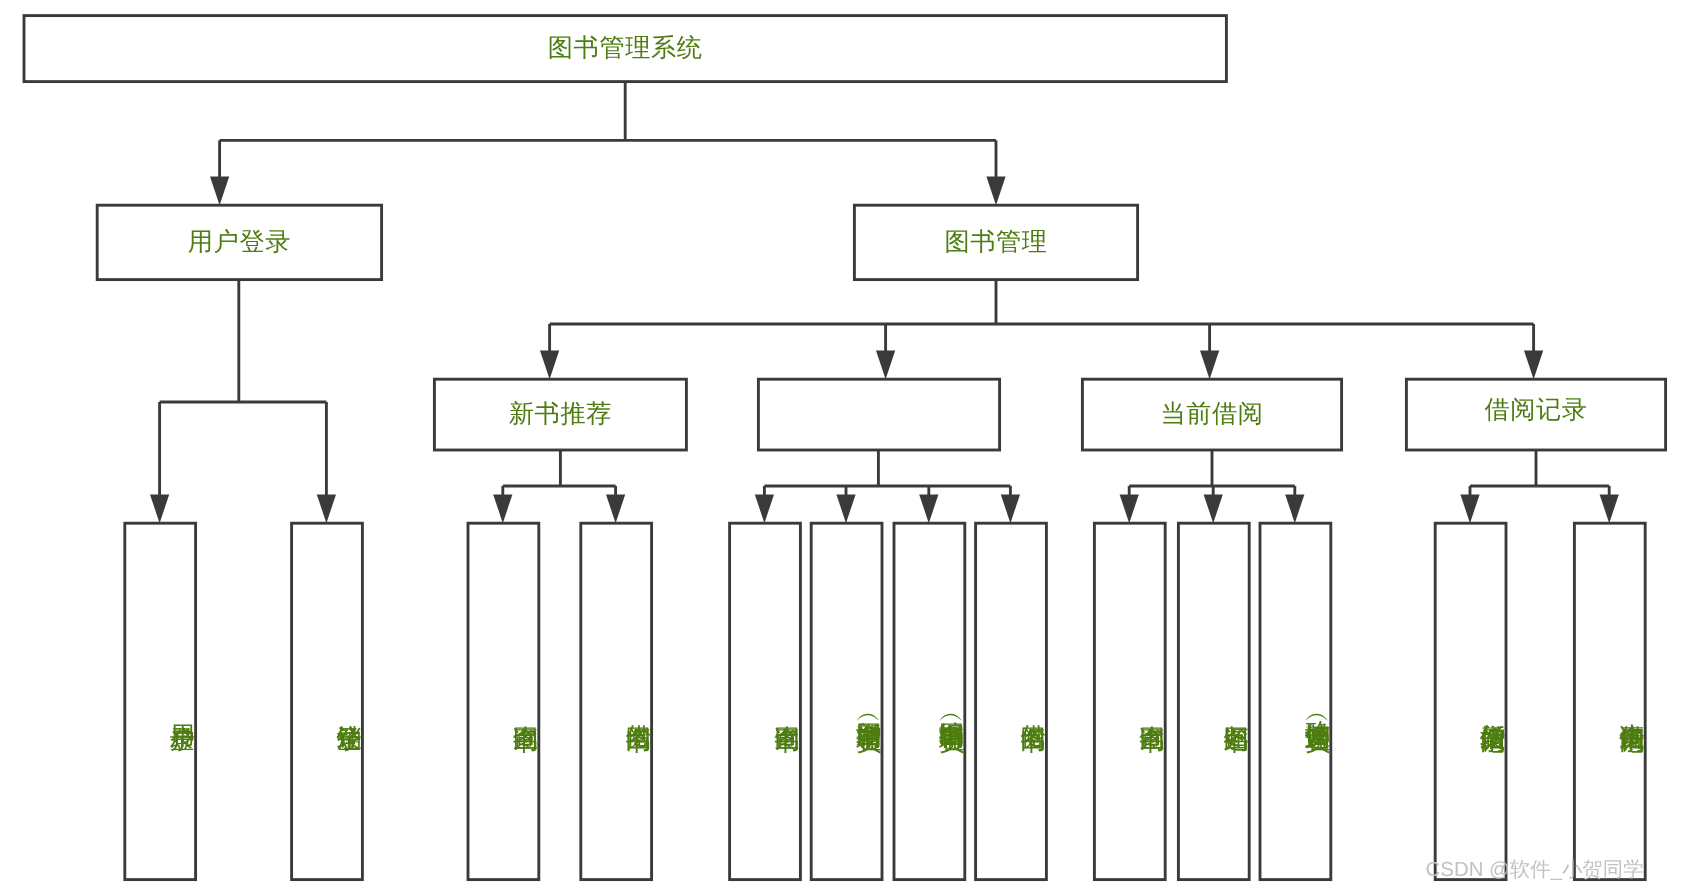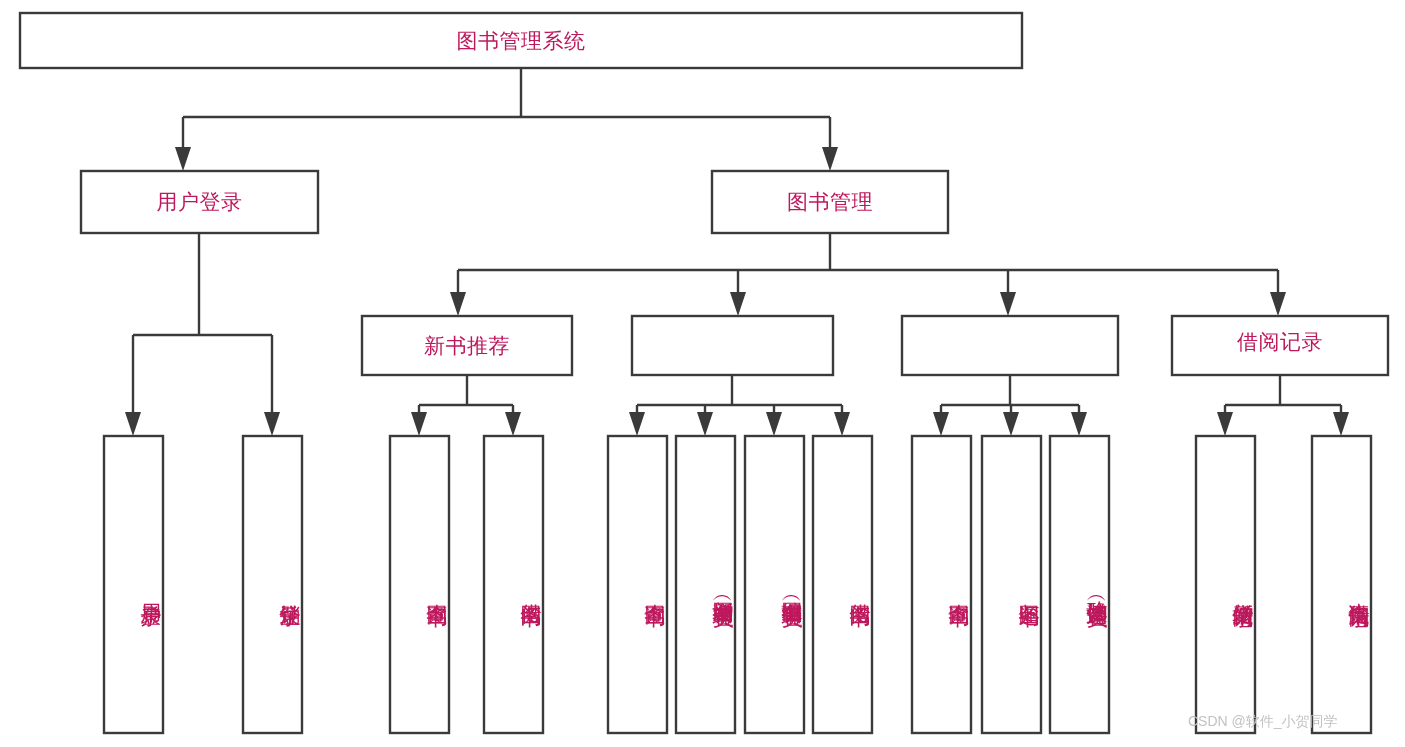--- a/index.html
+++ b/index.html
@@ -40,21 +40,21 @@
   }
   .arrow-head {
     fill: #3a3a3a;
     stroke: none;
   }
   .node-label {
     position: absolute;
     display: flex;
     align-items: center;
     justify-content: center;
-    color: #be185d;
+    color: #4d7c0f;
     font-family: "Liberation Sans", "DejaVu Sans", sans-serif;
     text-align: center;
     pointer-events: none;
     white-space: nowrap;
     letter-spacing: 0.5px;
   }
   .node-label.horizontal {
     font-size: 21px;
     line-height: 1.1;
   }
@@ -65,21 +65,21 @@
     line-height: 1.12;
     align-items: flex-start;
     justify-content: center;
     padding-top: 4px;
     letter-spacing: 1px;
   }
   .watermark {
     position: absolute;
     left: 1188px;
     top: 713px;
-    font-size: 14px;
+    font-size: 17px;
     color: #c2c2c2;
     font-family: "Liberation Sans", "DejaVu Sans", sans-serif;
     white-space: nowrap;
     pointer-events: none;
     text-align: right;
   }
 </style>
 </head>
 <body>
 
@@ -188,20 +188,21 @@
       <polygon class="arrow-head" points="1341,436 1333,412 1349,412"></polygon>
     </g>
   </svg>
 
   <div class="node-label horizontal" style="left:20px; top:13px; width:1002px; height:55px;">图书管理系统</div>
 
   <div class="node-label horizontal" style="left:81px; top:171px; width:237px; height:62px;">用户登录</div>
   <div class="node-label horizontal" style="left:712px; top:171px; width:236px; height:62px;">图书管理</div>
 
   <div class="node-label horizontal" style="left:362px; top:316px; width:210px; height:59px;">新书推荐</div>
+  <div class="node-label horizontal" style="left:902px; top:316px; width:216px; height:59px;">当前借阅</div>
   <div class="node-label horizontal" style="left:1172px; top:316px; width:216px; height:51px;">借阅记录</div>
 
   <div class="node-label vertical" style="left:104px; top:436px; width:59px; height:297px;">用户登录</div>
   <div class="node-label vertical" style="left:243px; top:436px; width:59px; height:297px;">注销登录</div>
 
   <div class="node-label vertical" style="left:390px; top:436px; width:59px; height:297px;">查询图书</div>
   <div class="node-label vertical" style="left:484px; top:436px; width:59px; height:297px;">借阅图书</div>
 
   <div class="node-label vertical" style="left:608px; top:436px; width:59px; height:297px;">查询图书</div>
   <div class="node-label vertical" style="left:676px; top:436px; width:59px; height:297px;">新增图书（管理员）</div>

